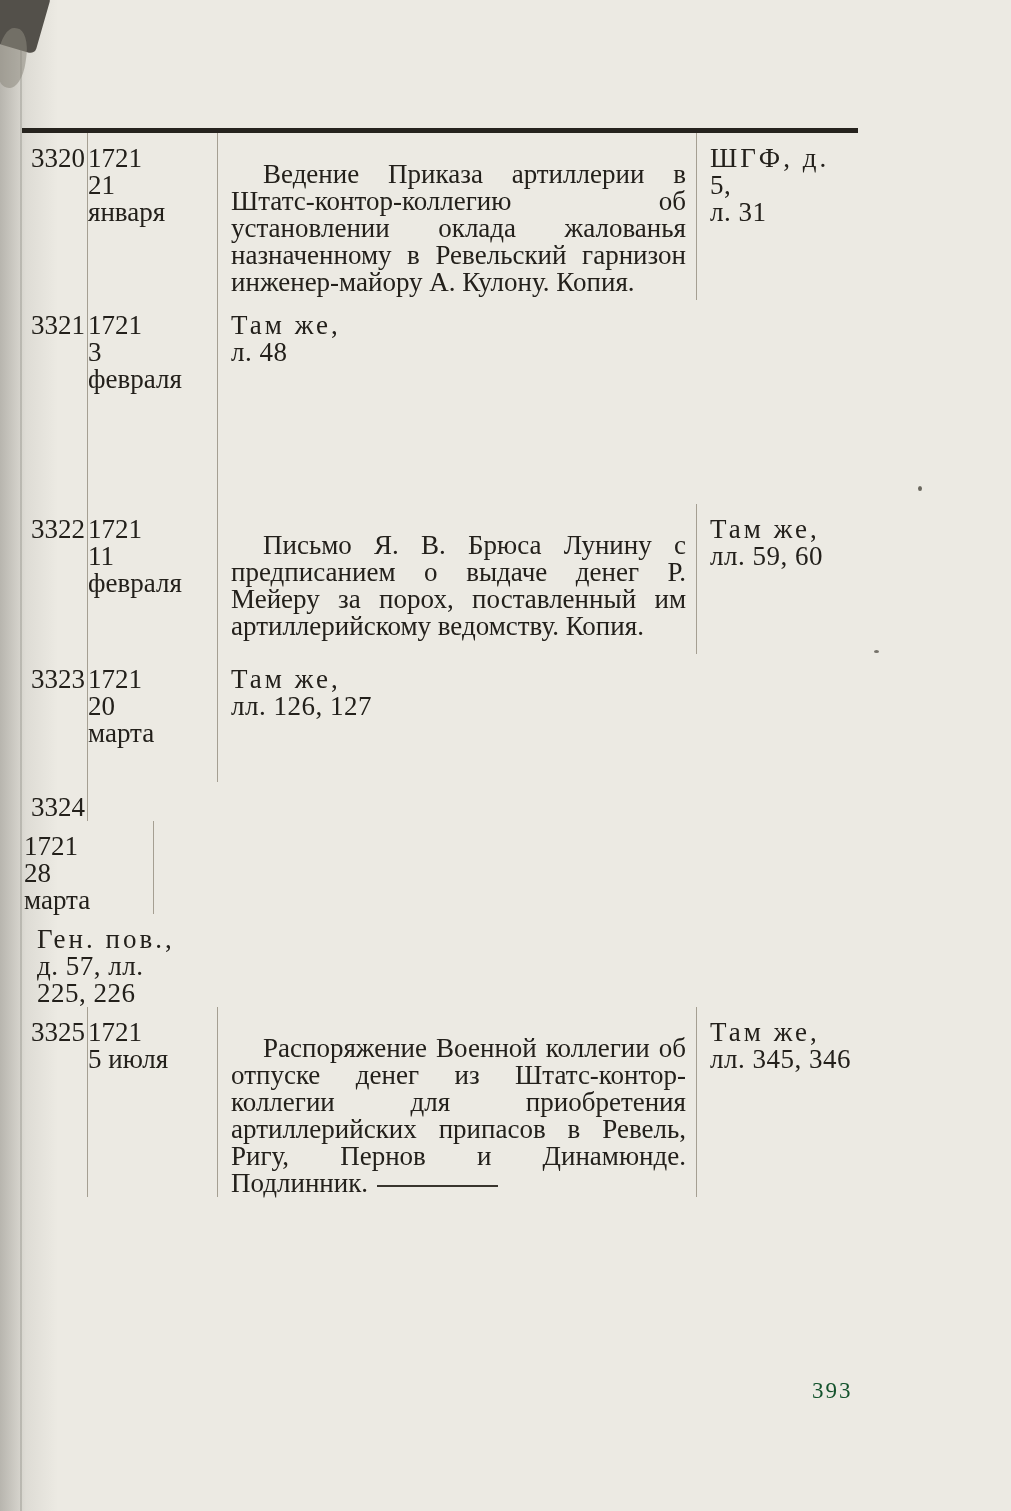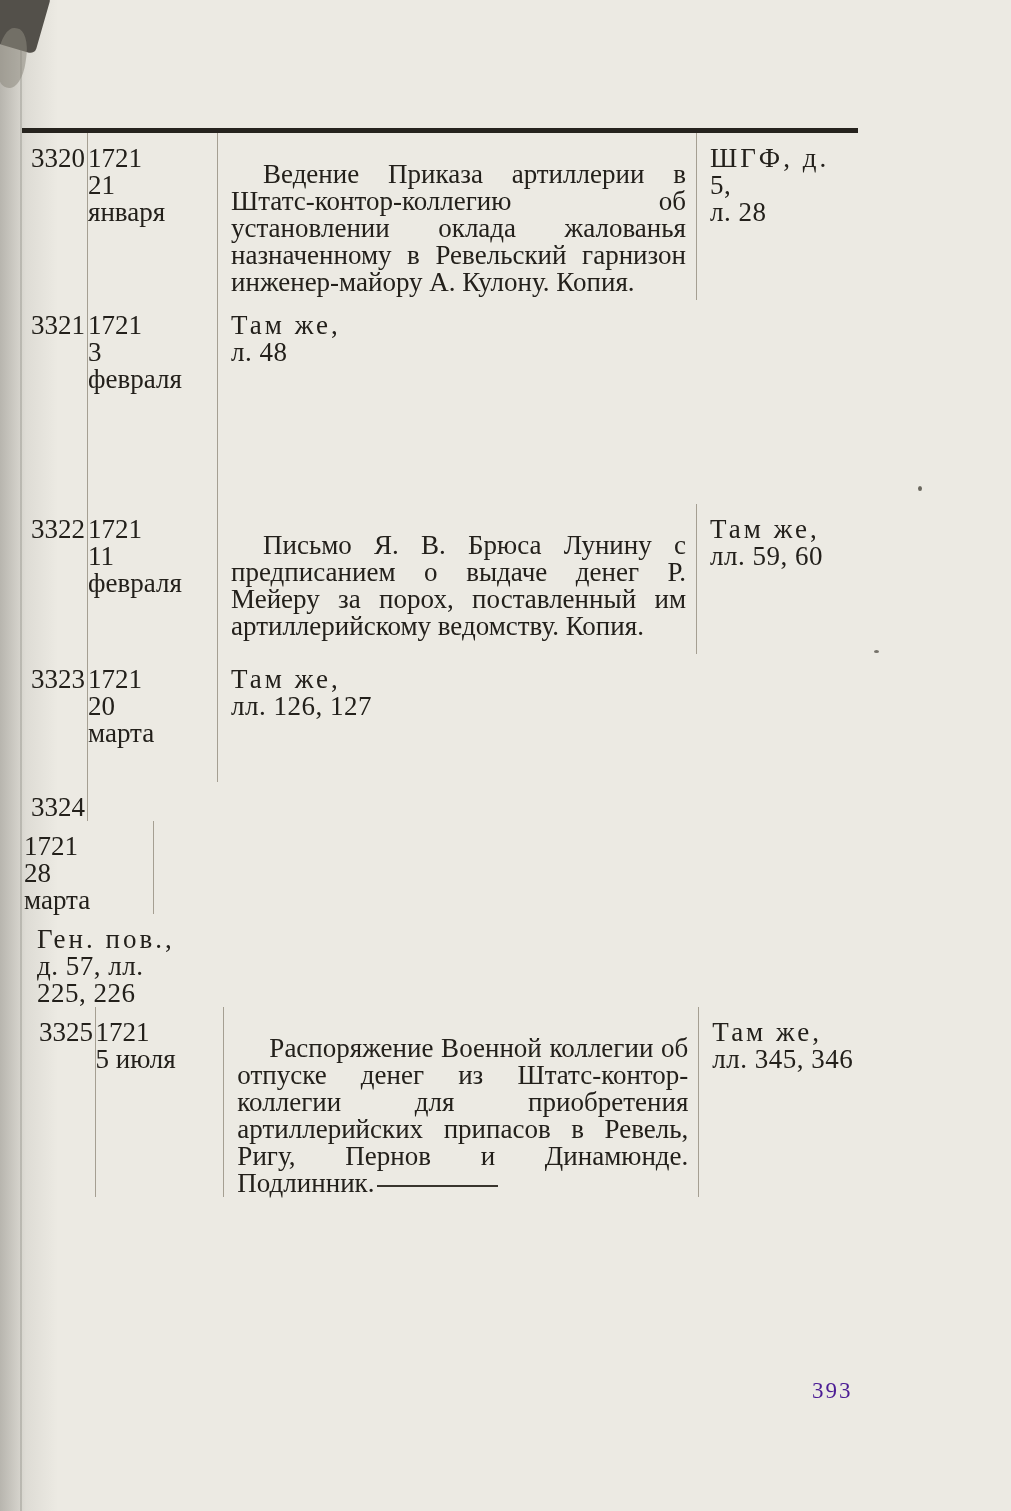--- a/index.html
+++ b/index.html
@@ -43,28 +43,28 @@
   .num  { width:64px;  padding-left:7px; border-right:1px solid #a59f92; }
   .date { width:130px; text-align:left; white-space:pre-line; border-right:1px solid #a59f92; }
   .desc { width:479px; padding:28px 10px 0 13px; text-align:justify; text-indent:32px; border-right:1px solid #a59f92; }
   .ref  { width:160px; padding-left:13px; white-space:pre-line; letter-spacing:0.5px; }
   .ref::first-line { letter-spacing:3px; }
   .row:nth-child(1) { min-height:167px; }
   .row:nth-child(2) { min-height:204px; }
   .row:nth-child(3) { min-height:150px; }
   .row:nth-child(4) { min-height:128px; }
   .row:nth-child(5) { min-height:172px;flex-direction:column; }
-  .row:nth-child(6) { min-height:155px;margin-left:8px; }
+  .row:nth-child(6) { min-height:155px; }
   .section-divider {
     position:absolute; left:377px; top:1185px; width:121px; height:2px;
     background:#39352e;
   }
   .page-number {
     position:absolute; left:812px; top:1378px;
-    font-size:23px; letter-spacing:2px; color:#4c1d95;
+    font-size:23px; letter-spacing:2px; color:#14532d;
   }
 </style>
 </head>
 <body>
 
 <div class="page">
 
   <div class="gutter-shadow"></div>
   <div class="edge-line"></div>
   <div class="corner-mark"></div>
@@ -76,21 +76,21 @@
 
   <div class="entries-table">
 
     <div class="row">
       <div class="cell num">3320</div>
       <div class="cell date">1721
 21
 января</div>
       <div class="cell desc">Ведение Приказа артиллерии в Штатс-контор-коллегию об установлении оклада жалованья назначенному в Ревельский гарнизон инженер-майору А. Кулону. Копия.</div>
       <div class="cell ref">ШГФ, д. 5,
-л. 28</div>
+л. 31</div>
     </div>
 
     <div class="row">
       <div class="cell num">3321</div>
       <div class="cell date">1721
 3
 февраля</div>
       <div class="cell ref">Там же,
 л. 48</div>
     </div>

